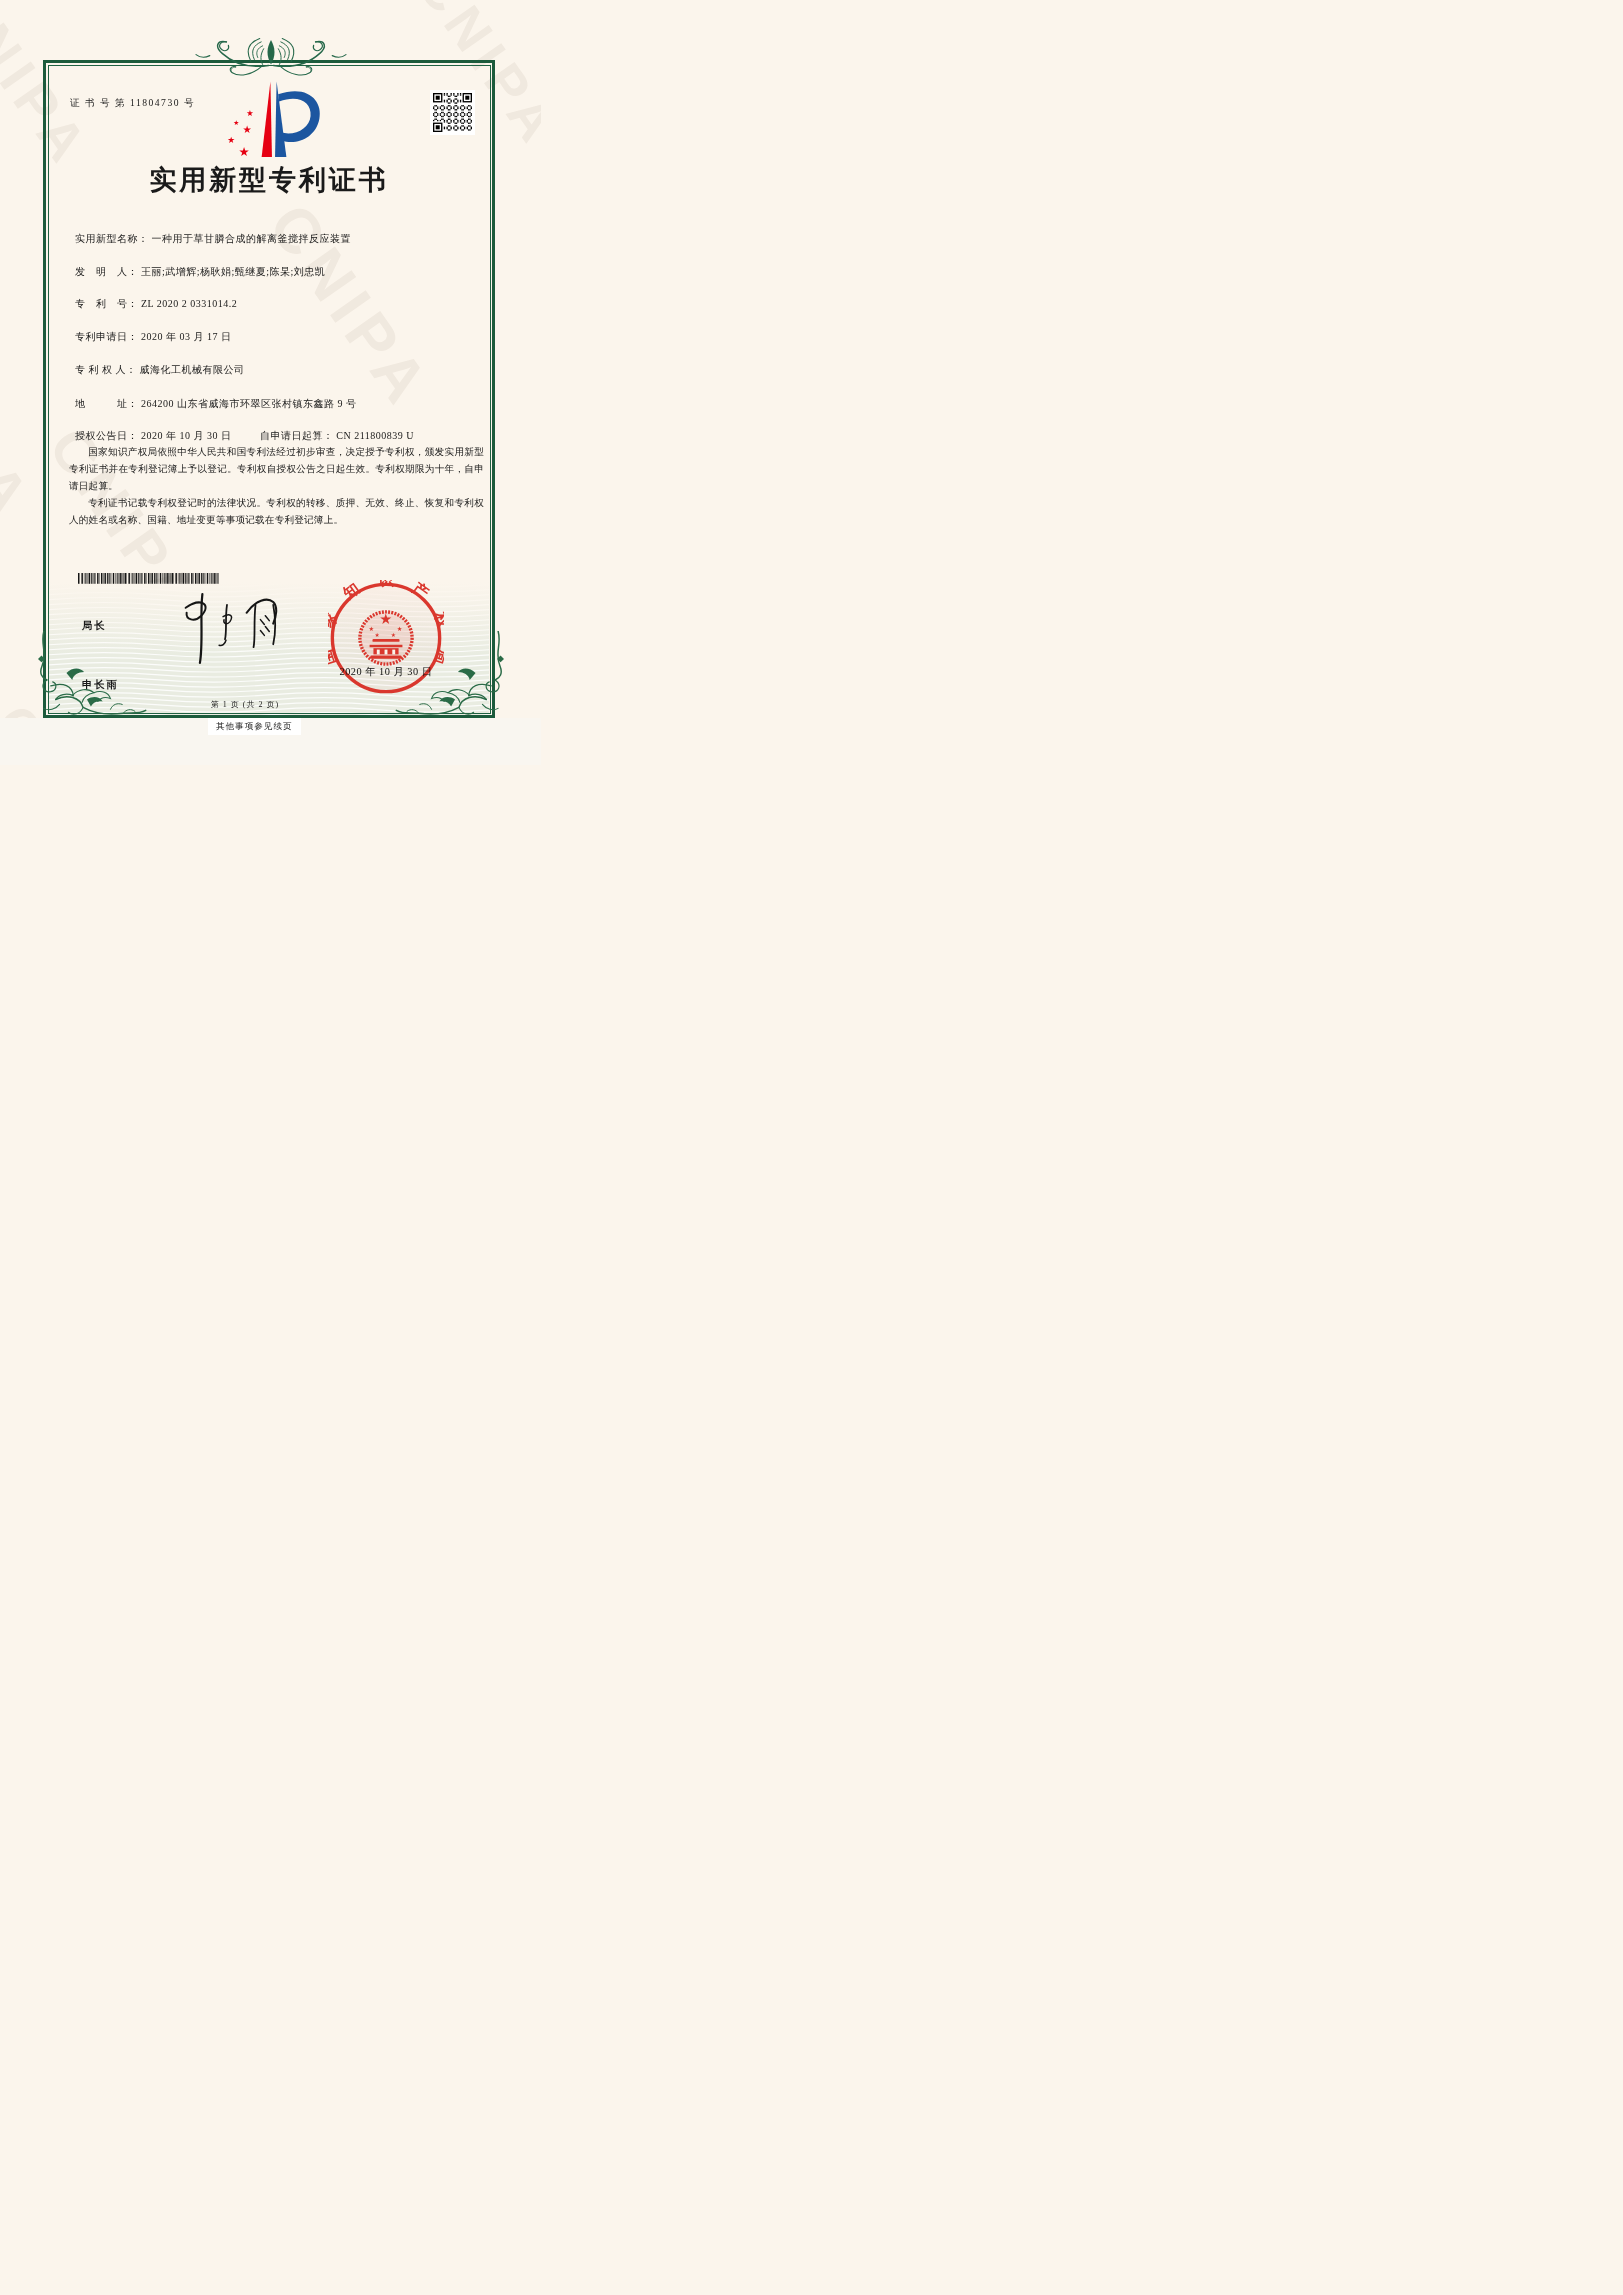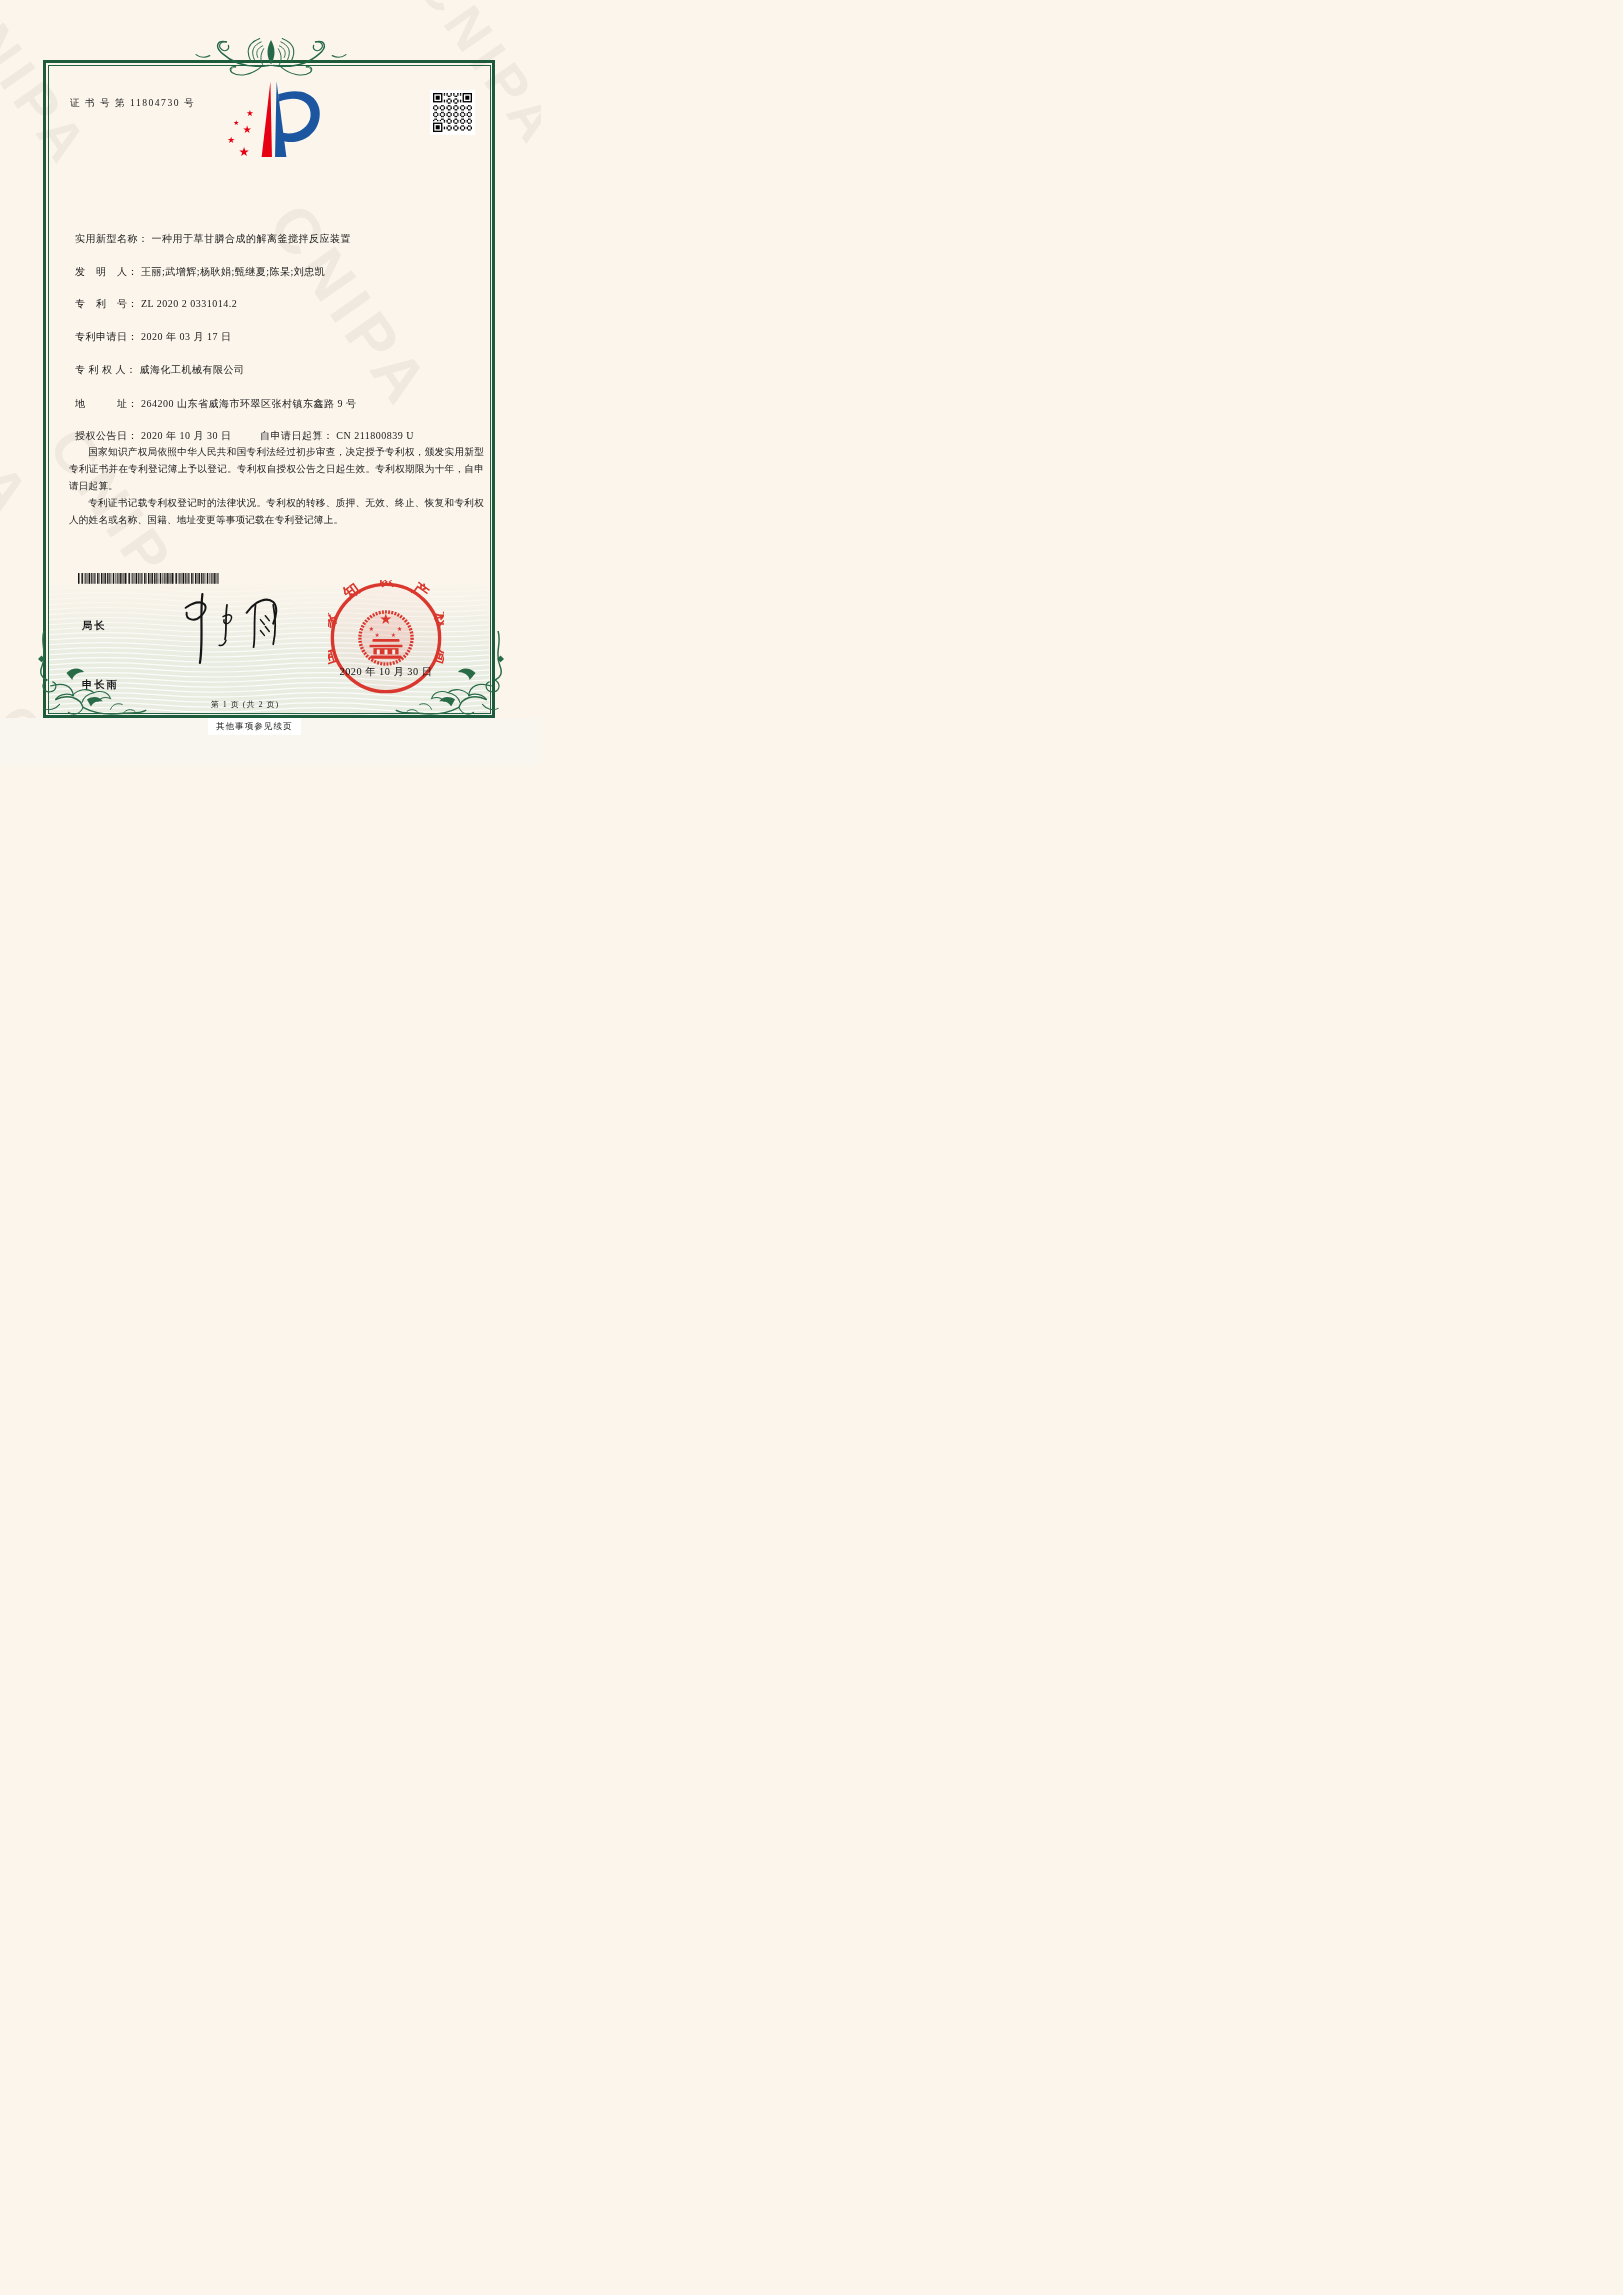--- a/index.html
+++ b/index.html
@@ -401,20 +401,21 @@
         <rect x="2" y="2" width="3" height="3" fill="#000"></rect>
         <rect x="22" y="0" width="7" height="7" fill="#000"></rect>
         <rect x="23" y="1" width="5" height="5" fill="#fff"></rect>
         <rect x="24" y="2" width="3" height="3" fill="#000"></rect>
         <rect x="0" y="22" width="7" height="7" fill="#000"></rect>
         <rect x="1" y="23" width="5" height="5" fill="#fff"></rect>
         <rect x="2" y="24" width="3" height="3" fill="#000"></rect>
       </svg>
   </div>
 
+  <div class="content title" style="position:absolute;">实用新型专利证书</div>
 
   <div class="content row" style="position:absolute;top:232px;">
     <span class="lbl">实用新型名称：</span><span class="val">一种用于草甘膦合成的解离釜搅拌反应装置</span>
   </div>
   <div class="content row" style="position:absolute;top:265px;">
     <span class="lbl">发　明　人：</span><span class="val">王丽;武增辉;杨耿娟;甄继夏;陈杲;刘忠凯</span>
   </div>
   <div class="content row" style="position:absolute;top:297px;">
     <span class="lbl">专　利　号：</span><span class="val">ZL 2020 2 0331014.2</span>
   </div>

